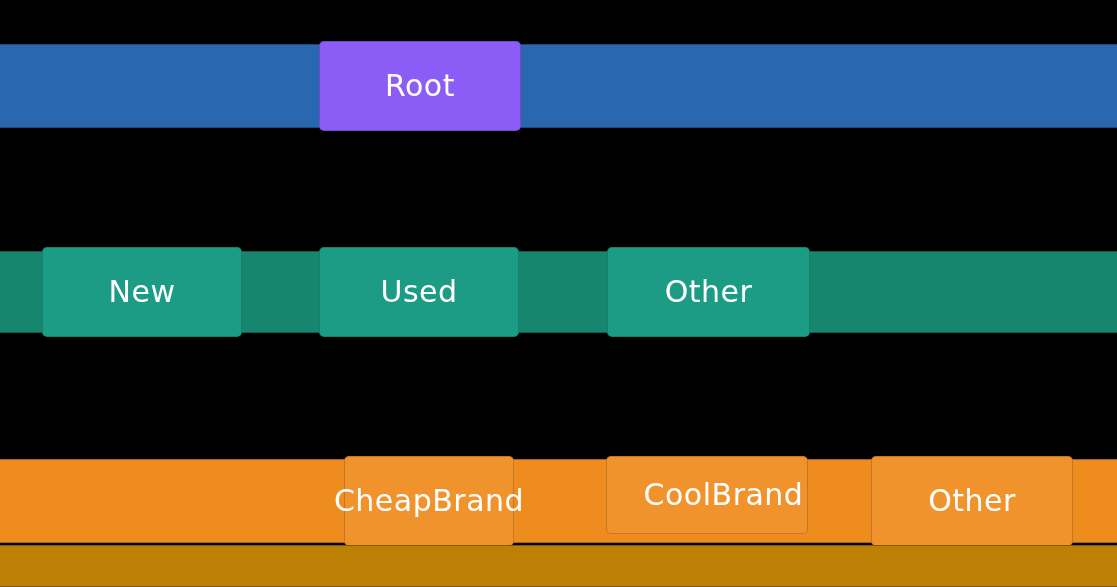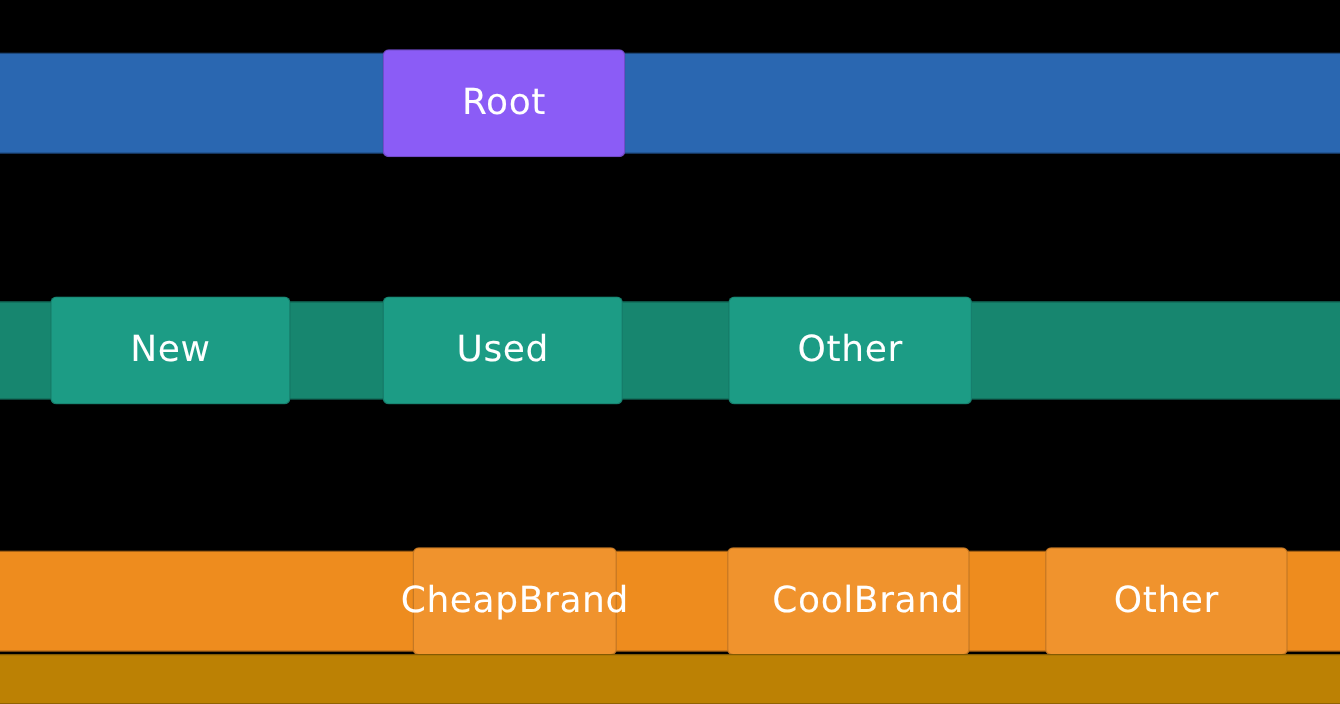--- a/index.html
+++ b/index.html
@@ -45,20 +45,20 @@
     <div class="tile" style="left: 319px; top: 247px; width: 200px; height: 90px; background: rgb(28, 156, 133);">
       <span class="tile-label">Used</span>
     </div>
     <div class="tile" style="left: 607px; top: 247px; width: 203px; height: 90px; background: rgb(28, 156, 133);">
       <span class="tile-label">Other</span>
     </div>
     <div class="bar" style="left: 0px; top: 459px; width: 1117px; height: 84px; background: rgb(238, 140, 30);"></div>
     <div class="tile" style="left: 344px; top: 456px; width: 170px; height: 90px; background: rgb(240, 147, 45);">
       <span class="tile-label">CheapBrand</span>
     </div>
-    <div class="tile" style="left: 606px; top: 456px; width: 202px; height: 90px; background: rgb(240, 147, 45); padding-left: 33px;">
+    <div class="tile" style="left: 606px; top: 456px; width: 202px; height: 78px; background: rgb(240, 147, 45); padding-left: 33px;">
       <span class="tile-label">CoolBrand</span>
     </div>
     <div class="tile" style="left: 871px; top: 456px; width: 202px; height: 90px; background: rgb(240, 147, 45);">
       <span class="tile-label">Other</span>
     </div>
     <div class="bar" style="left: 0px; top: 545px; width: 1117px; height: 42px; background: rgb(188, 129, 4);"></div>
   </div>
 
 </body></html>

